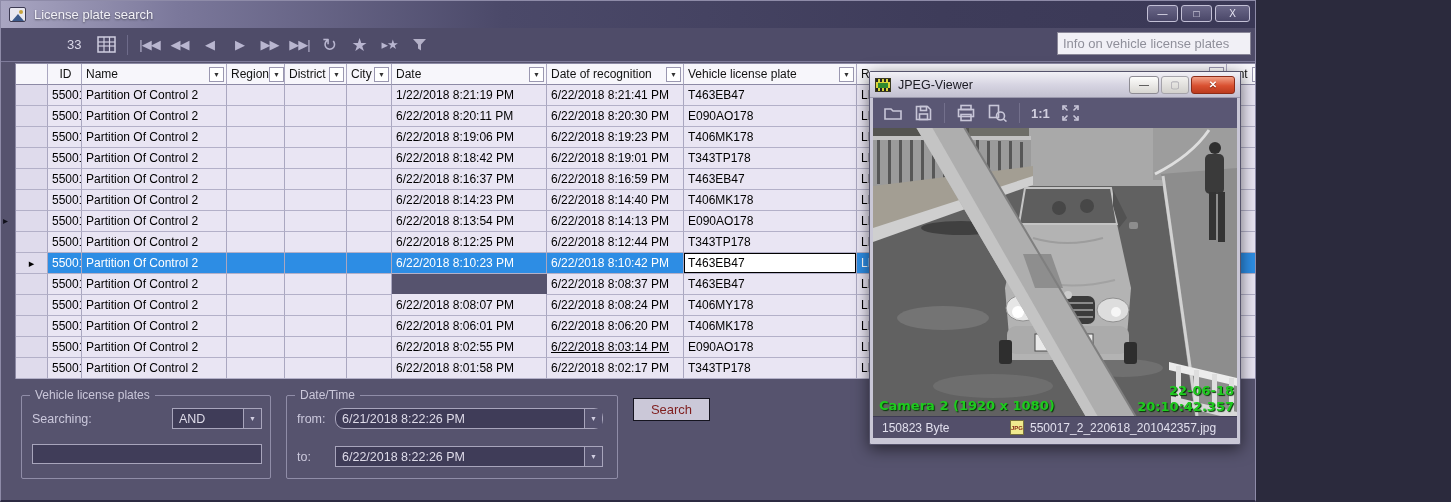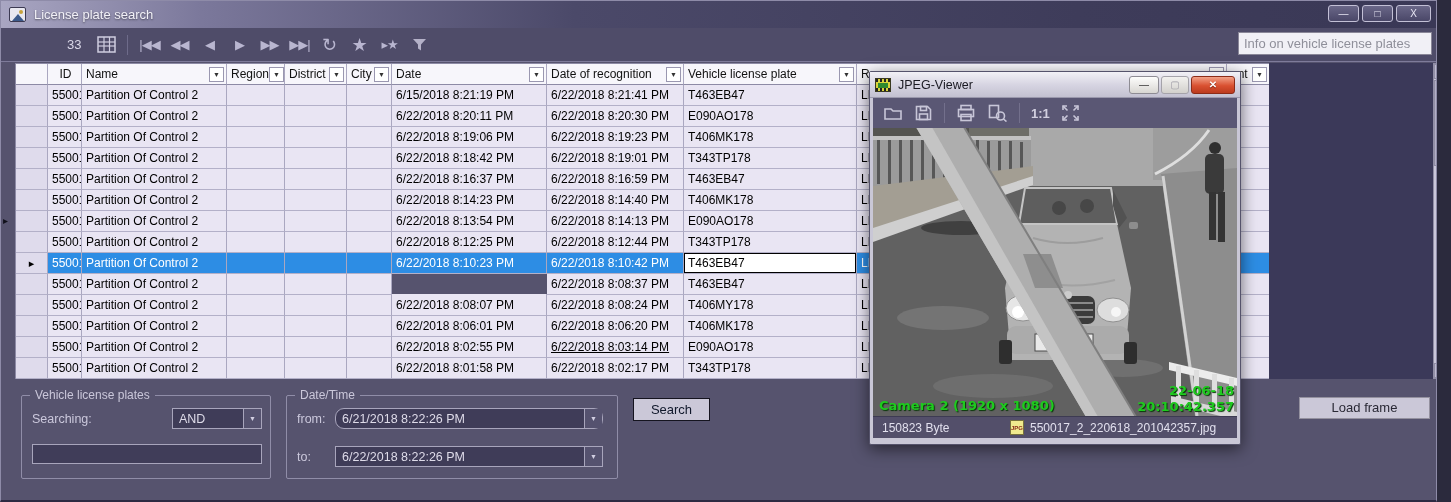--- a/index.html
+++ b/index.html
@@ -1,17 +1,17 @@
 <!DOCTYPE html>
 <html><head>
 <meta charset="utf-8">
 <style>
   html,body{margin:0;padding:0;background:#2b2a3d;}
   *{box-sizing:border-box;}
-  #stage{position:relative;width:1437px;height:502px;font-family:"Liberation Sans",sans-serif;overflow:hidden;
+  #stage{position:relative;width:1256px;height:502px;font-family:"Liberation Sans",sans-serif;overflow:hidden;
          background:#56536e;border:1px solid #8e8ba8;border-bottom:2px solid #2c2a42;padding-left:13px;}
   
   #titlebar{position:absolute;left:0;top:0;width:100%;height:27px;
     background:linear-gradient(90deg,#a9a6c2 0%,#7b789b 14%,#4b4969 40%,#3e3c5a 75%,#3a3856 100%);
     display:flex;align-items:center;padding-left:8px;}
   .app-icon{width:17px;height:15px;background:#e9e8f0;border:1px solid #3c3a52;border-radius:2px;
     display:inline-block;position:relative;overflow:hidden;}
   .app-icon:before{content:"";position:absolute;left:2px;top:6px;border-left:6px solid transparent;
     border-right:6px solid transparent;border-bottom:7px solid #3d5a8a;}
   .app-icon:after{content:"";position:absolute;right:2px;top:2px;width:4px;height:4px;border-radius:50%;background:#c8a23c;}
@@ -53,21 +53,21 @@
   
   .groupbox{position:absolute;border:1px solid #908da8;border-radius:2px;}
   .legend{position:absolute;top:-8px;left:8px;background:#56536e;padding:0 5px;font-size:12px;color:#cac7da;}
   .flabel{position:absolute;font-size:12.5px;color:#cbc8dc;}
   .dcombo{position:absolute;height:21px;background:#3f3c58;border:1px solid #a8a5bc;display:flex;align-items:center;cursor:pointer;}
   .dcombo .val{flex:1;padding-left:6px;font-size:12.5px;color:#dedbe9;white-space:nowrap;overflow:hidden;}
   .dcombo .arrow{flex:none;width:18px;height:100%;background:#55526f;border-left:1px solid #a8a5bc;
     color:#d2cfe2;font-size:7px;display:flex;align-items:center;justify-content:center;}
   .dinput{position:absolute;background:#403d59;border:1px solid #a8a5bc;height:20px;color:#dedbe9;
     font-size:12.5px;padding:0 5px;font-family:"Liberation Sans",sans-serif;}
-  .push-btn{position:absolute;background:#cbc8d8;color:#0f172a;font-size:13px;text-align:center;cursor:pointer;}
+  .push-btn{position:absolute;background:#cbc8d8;color:#7f1d1d;font-size:13px;text-align:center;cursor:pointer;}
   #search-btn{left:632px;top:397px;width:77px;height:23px;line-height:21px;border:1px solid #15141f;}
   #loadframe-btn{left:1298px;top:396px;width:131px;height:22px;line-height:20px;border:1px solid #94919f;color:#2a2935;}
   
   #jviewer{position:absolute;left:868px;top:70px;width:372px;height:374px;background:#c9c7d6;
     border:1px solid #55536b;border-radius:2px;box-shadow:0 4px 16px rgba(0,0,0,.55);}
   #vtitle{height:26px;display:flex;align-items:center;padding:0 5px;border-bottom:1px solid #9a98ac;
     background:linear-gradient(180deg,#f2f1f6,#d7d5e2 50%,#c3c1d1);}
   .film-icon{width:16px;height:14px;background:#d8d23a;border:1px solid #3a3a20;position:relative;display:inline-block;}
   .film-icon:before,.film-icon:after{content:"";position:absolute;left:0;width:100%;height:3px;
     background:repeating-linear-gradient(90deg,#222 0 2px,#d8d23a 2px 4px);}
@@ -184,21 +184,21 @@
           <span class="hdrop">▼</span>
         </div>
       </div>
       <div class="trow drow">
         <div class="tcell gutter" style="width: 32px;"></div>
         <div class="tcell" style="width: 34px;">550017</div>
         <div class="tcell" style="width: 145px;">Partition  Of Control 2</div>
         <div class="tcell" style="width: 58px;"></div>
         <div class="tcell" style="width: 62px;"></div>
         <div class="tcell" style="width: 45px;"></div>
-        <div class="tcell" style="width: 155px;">6/15/2018 8:21:19 PM</div>
+        <div class="tcell" style="width: 155px;">1/22/2018 8:21:19 PM</div>
         <div class="tcell" style="width: 137px;">6/22/2018 8:21:41 PM</div>
         <div class="tcell" style="width: 173px;">T463EB47</div>
         <div class="tcell" style="width: 370px;">LPR c</div>
         <div class="tcell" style="width: 43px;"></div>
       </div>
       <div class="trow drow">
         <div class="tcell gutter" style="width: 32px;"></div>
         <div class="tcell" style="width: 34px;">550017</div>
         <div class="tcell" style="width: 145px;">Partition  Of Control 2</div>
         <div class="tcell" style="width: 58px;"></div>

